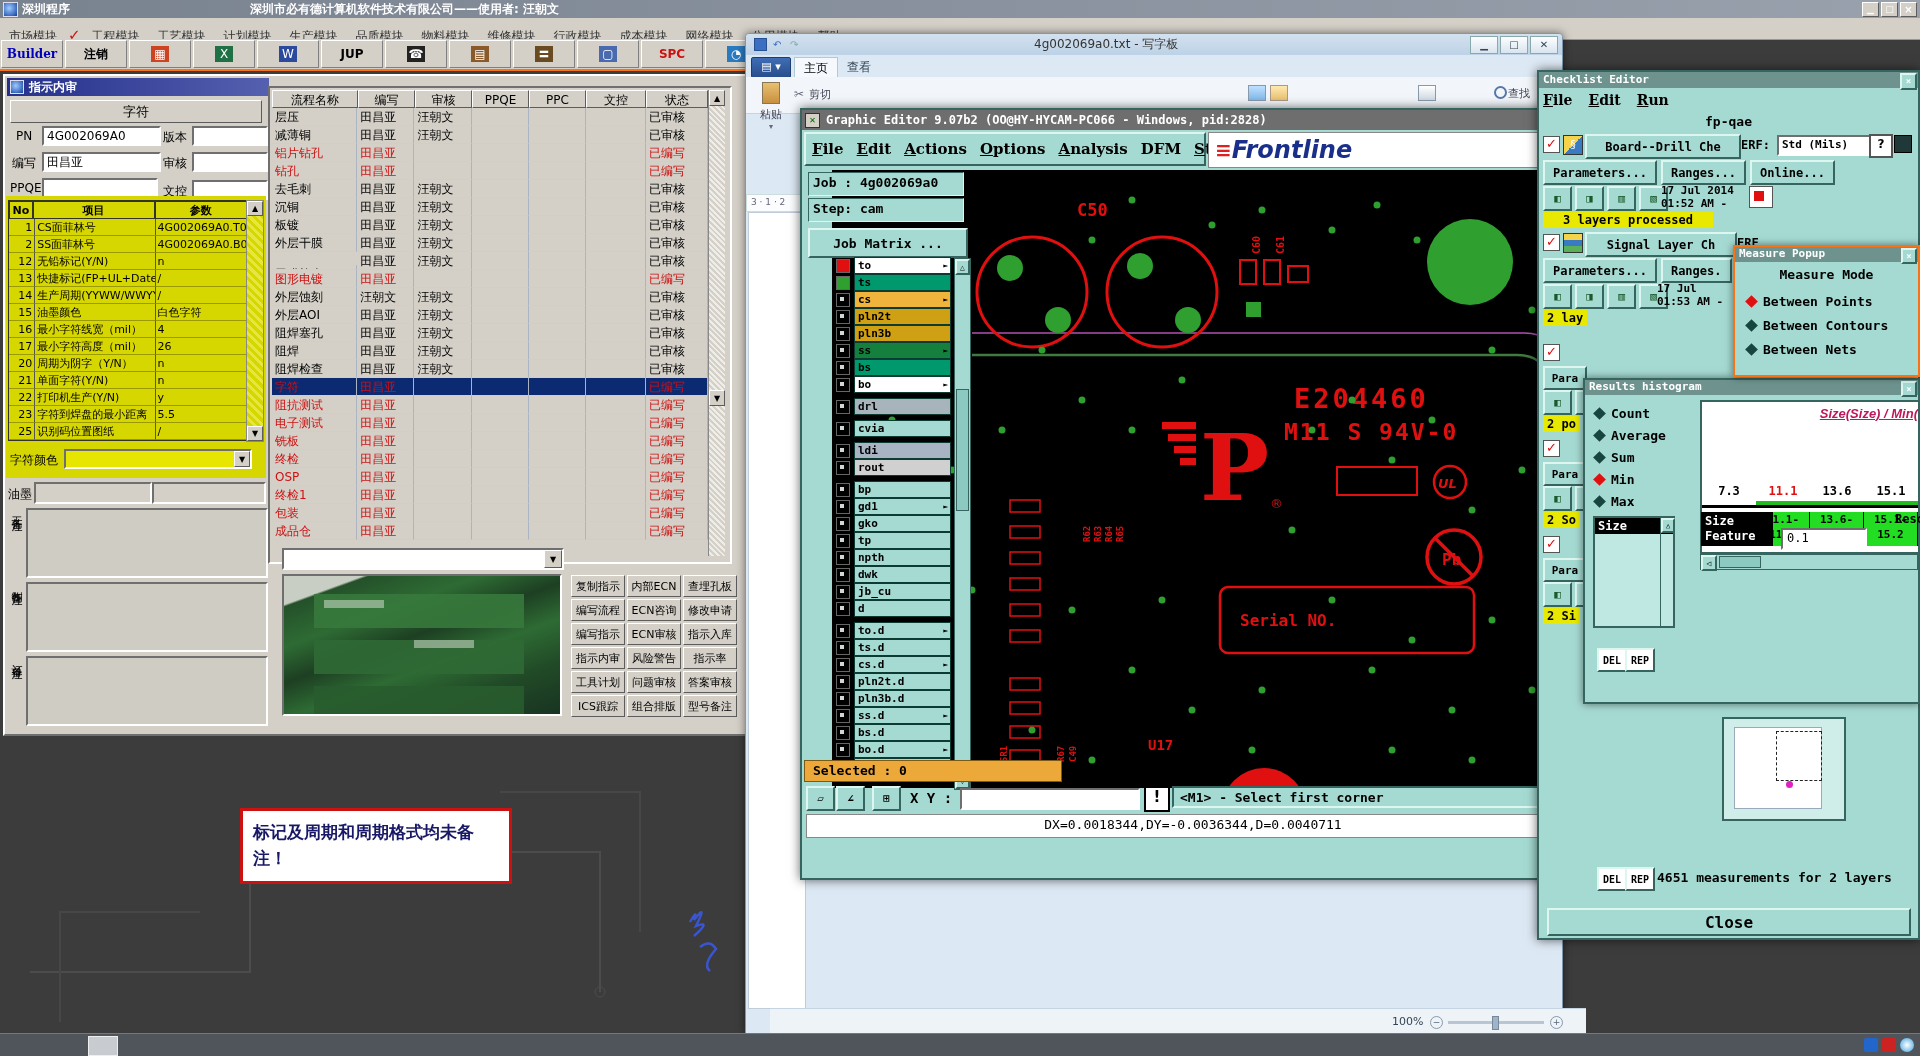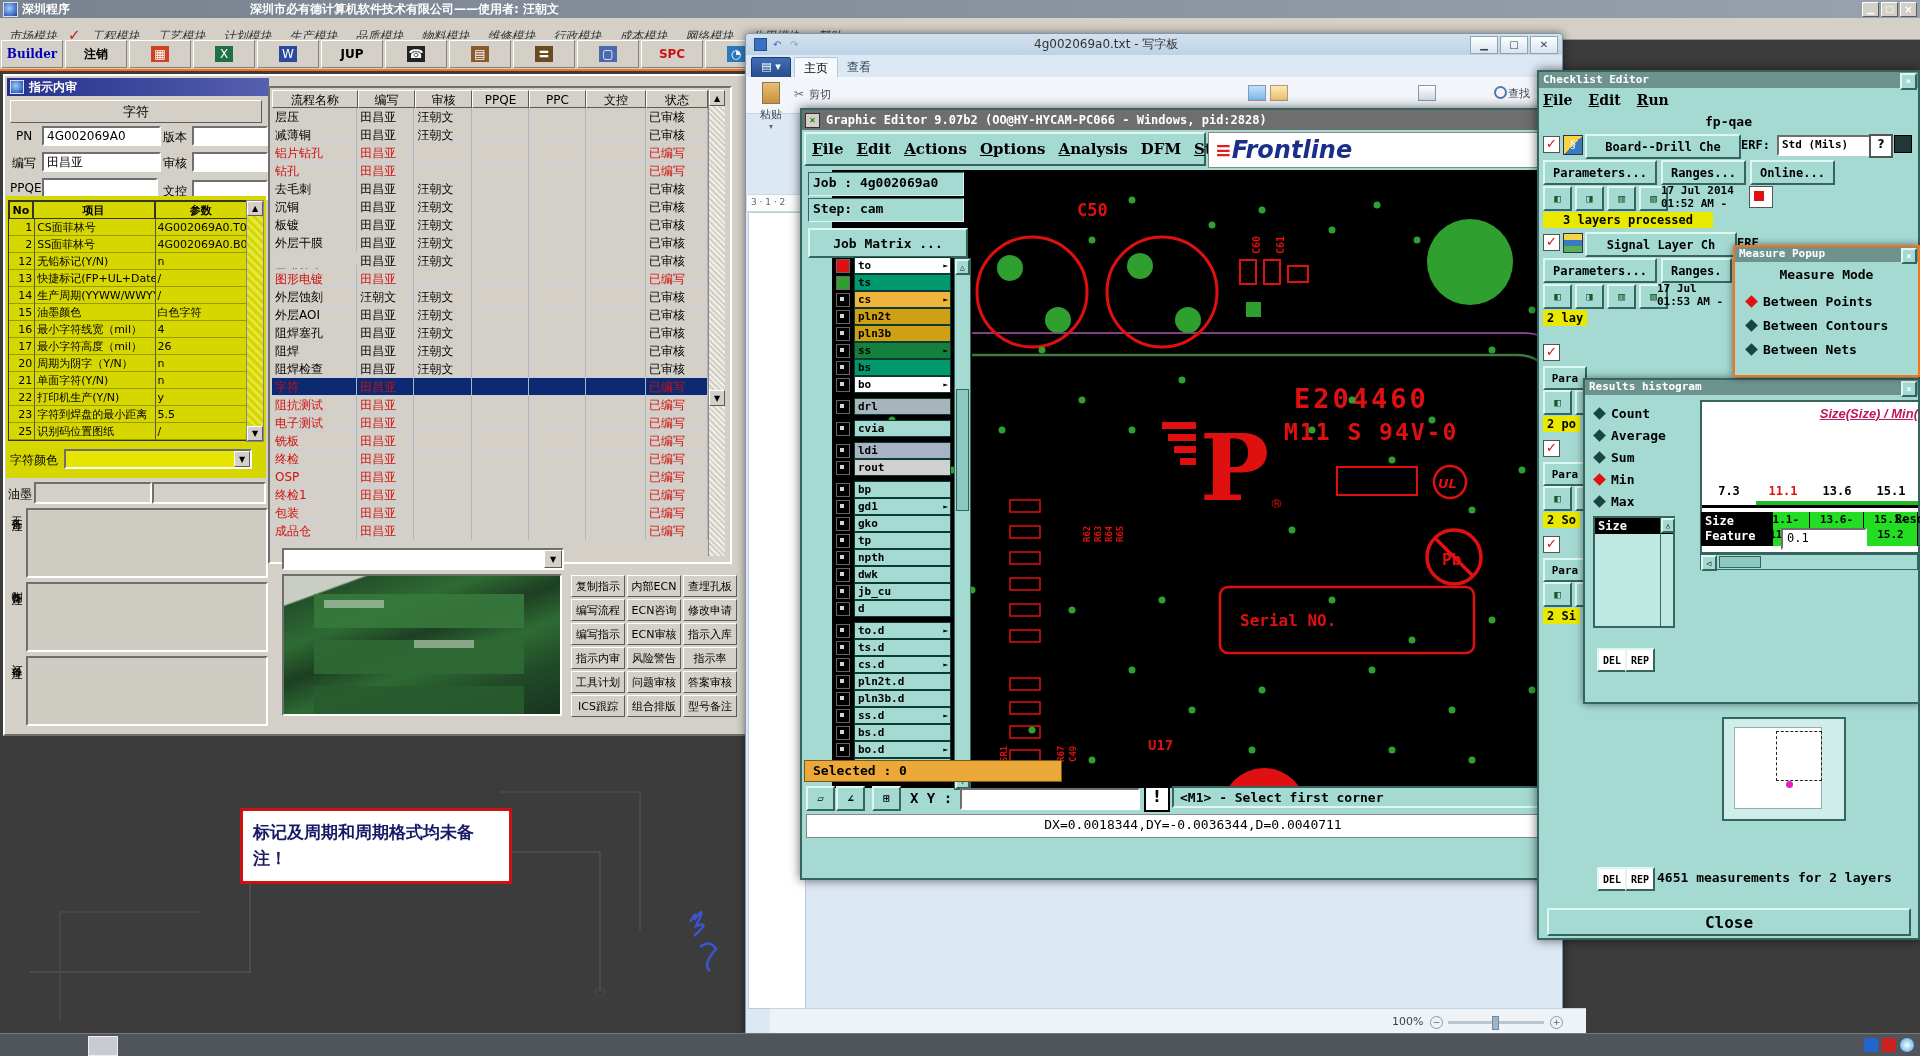--- a/index.html
+++ b/index.html
@@ -23,21 +23,21 @@
   .ftr{display:flex;height:18px;line-height:18px;}
   .ftr .c{border-right:1px solid #aab4c2;border-bottom:1px solid #c7d0da;overflow:hidden;white-space:nowrap;padding-left:3px;font-size:12px;}
   .ftr.hd .c{background:#d4d0c8;border:1px solid;border-color:#fff #5c5c5c #5c5c5c #fff;text-align:center;padding:0;font-size:12px;}
   .ftr.sel .c{background:#0c2a72;color:#d01010;}
   .red{color:#cc1111;}
   .ptr{display:flex;height:17px;line-height:17px;font-size:11px;}
   .ptr .c{border-right:1px solid #555;border-bottom:1px solid #9a9a00;overflow:hidden;white-space:nowrap;padding-left:2px;}
   .ptr.hd{height:18px;line-height:18px;font-weight:bold;text-align:center;}
   .ptr.hd .c{border:1px solid #333;text-align:center;padding:0;}
   
-  .mi{display:inline-block;margin:8px 9px;color:#333;font-style:italic;}
+  .mi{display:inline-block;margin:8px 9px;color:#333;}
   .tcell{height:26px;margin:1px;padding:0 6px;display:flex;align-items:center;justify-content:center;
          border:1px solid;border-color:#fff #808080 #808080 #fff;font-size:12px;}
   .acbtn{width:52px;height:20px;margin:1px;font-size:11px;display:flex;align-items:center;justify-content:center;
          border:1px solid;border-color:#fff #5c5c5c #5c5c5c #fff;background:#d4d0c8;overflow:hidden;white-space:nowrap;}
   .vlabel{writing-mode:vertical-rl;font-size:11px;letter-spacing:1px;}
   .layer{display:flex;align-items:center;height:15px;margin-bottom:2px;}
   .layer .sw{width:12px;height:12px;margin-right:4px;border:1px solid #666;background:#000;position:relative;}
   .layer .sw i{position:absolute;left:3px;top:3px;width:4px;height:4px;background:#cfd8d4;}
   .layer .nm{width:92px;height:15px;line-height:15px;padding-left:3px;font-family:"DejaVu Sans Mono",monospace;
              font-weight:bold;font-size:11px;border:1px solid #0b3b33;display:flex;justify-content:space-between;}

